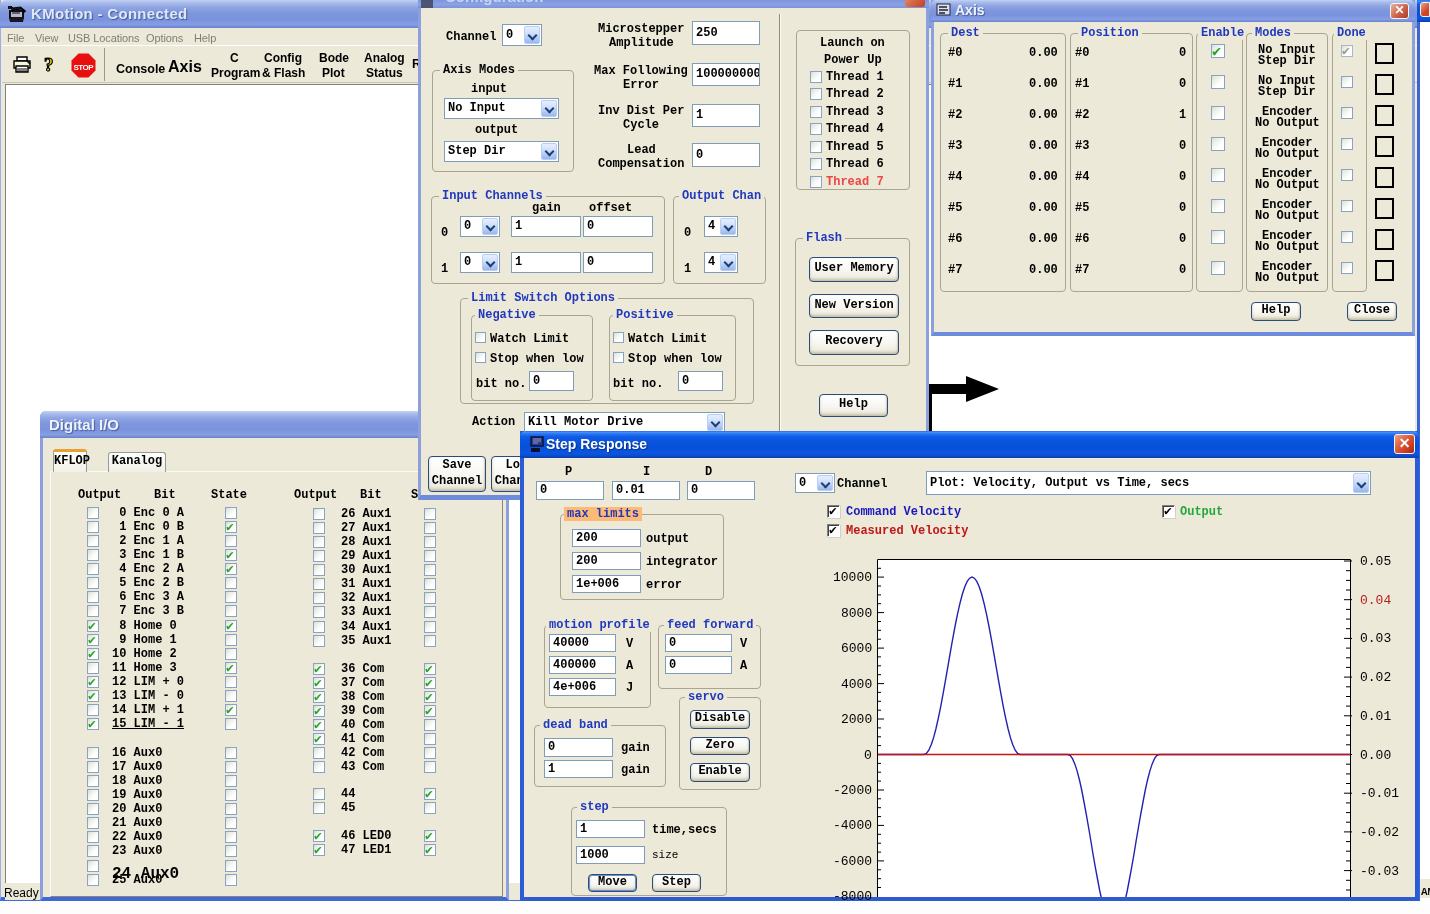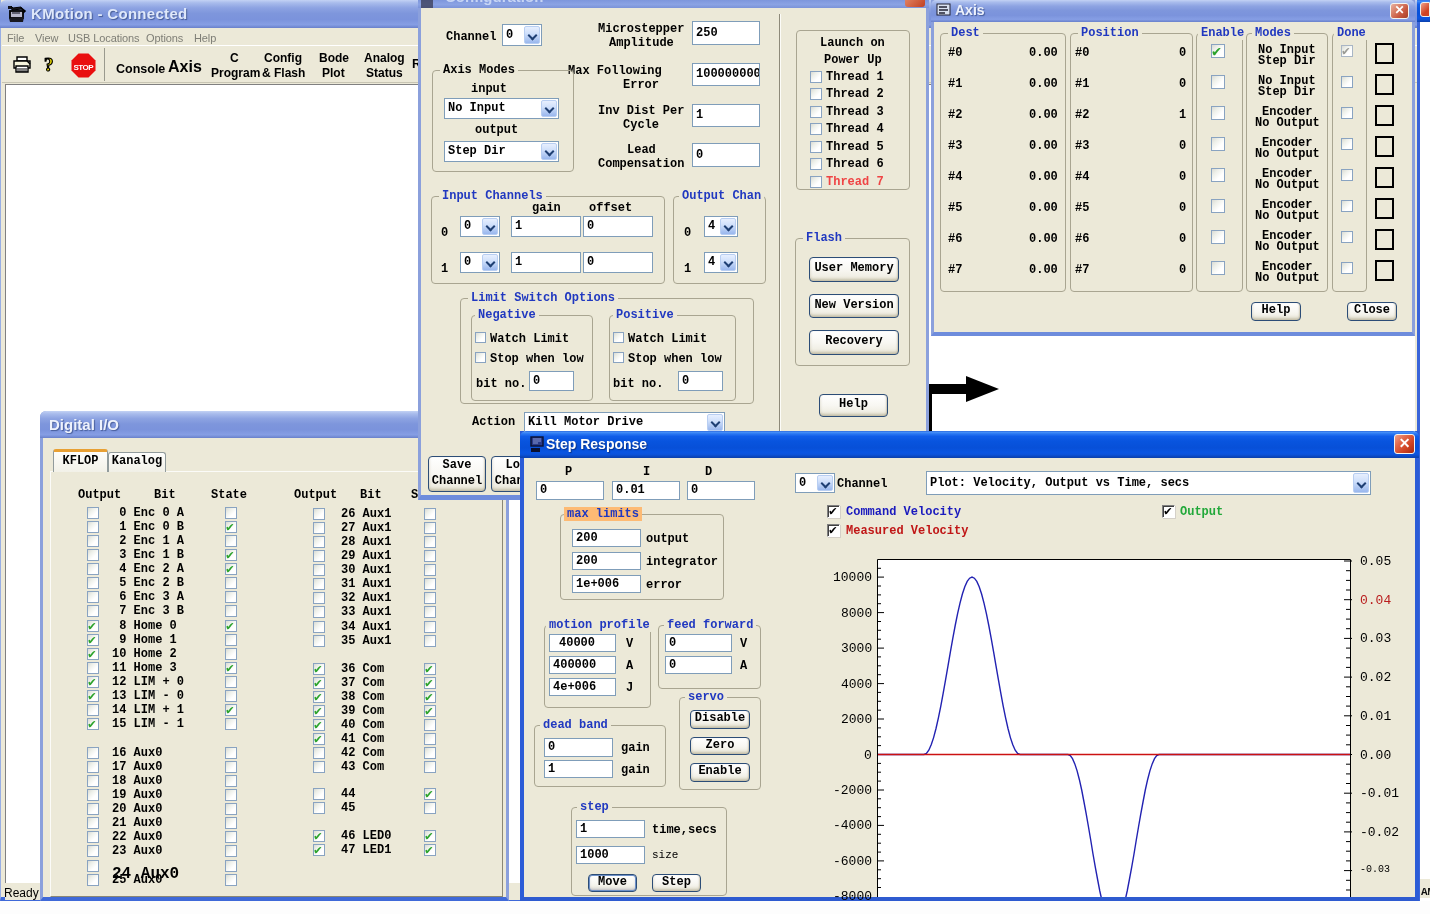--- a/index.html
+++ b/index.html
@@ -54,21 +54,21 @@
 </div>
 <svg style="position:absolute;left:921px;top:374px;z-index:2" width="80" height="70" viewBox="0 0 80 70">
 <path d="M6 65 L6 15 L48 15" fill="none" stroke="#000" stroke-width="10"></path>
 <polygon points="45,2 45,28 78,15" fill="#000"></polygon>
 </svg>
 <div style="position:absolute;left:40px;top:411px;width:469px;height:490px;z-index:3">
 <div style="position:absolute;left:0;top:0;width:469px;height:490px;background:#ece9d8;border:3px solid #8ba0dc;border-bottom:4px solid #3f69d8;border-radius:6px 6px 0 0;box-sizing:border-box"></div>
 <div style="position:absolute;left:0;top:0;width:469px;height:27px;background:linear-gradient(180deg,#c3d2f4 0%,#a9bcec 10%,#8da3e2 28%,#7e96dc 48%,#7b93dc 70%,#869ee4 88%,#7088d2 97%,#697fc8 100%);border-radius:6px 6px 0 0"></div>
 <div style="position:absolute;left:9px;top:5px;font-size:15px;font-weight:bold;color:#eef2fc;white-space:pre;font-family:'Liberation Sans',sans-serif;text-shadow:1px 1px 1px rgba(20,40,90,.5)">Digital I/O</div>
 <div style="position:absolute;left:10px;top:60px;width:453px;height:426px;border:1px solid #fbfbf8;border-right-color:#8a8775;border-bottom-color:#8a8775;box-sizing:border-box"></div>
-<div style="position:absolute;left:13px;top:38px;width:55px;height:23px;background:linear-gradient(180deg,#fdfdfa,#f2f1e8);border:1px solid #919b9c;border-bottom:none;border-radius:3px 3px 0 0;border-top:3px solid #e8a033;box-sizing:border-box;font-size:12px;text-align:center;line-height:19px">KFLOP</div>
+<div style="position:absolute;left:13px;top:38px;width:34px;height:23px;background:linear-gradient(180deg,#fdfdfa,#f2f1e8);border:1px solid #919b9c;border-bottom:none;border-radius:3px 3px 0 0;border-top:3px solid #e8a033;box-sizing:border-box;font-size:12px;text-align:center;line-height:19px">KFLOP</div>
 <div style="position:absolute;left:68px;top:41px;width:58px;height:20px;background:linear-gradient(180deg,#fefefc,#f0efe6);border:1px solid #919b9c;border-bottom:none;border-radius:3px 3px 0 0;box-sizing:border-box;font-size:12px;text-align:center;line-height:17px">Kanalog</div>
 </div>
 <div style="position:absolute;left:0;top:0;width:0;height:0;z-index:3">
 <div style="position:absolute;left:78px;top:488px;font-size:12px;font-weight:bold;color:#000;white-space:pre;">Output</div>
 <div style="position:absolute;left:154px;top:488px;font-size:12px;font-weight:bold;color:#000;white-space:pre;">Bit</div>
 <div style="position:absolute;left:211px;top:488px;font-size:12px;font-weight:bold;color:#000;white-space:pre;">State</div>
 <div style="position:absolute;left:294px;top:488px;font-size:12px;font-weight:bold;color:#000;white-space:pre;">Output</div>
 <div style="position:absolute;left:360px;top:488px;font-size:12px;font-weight:bold;color:#000;white-space:pre;">Bit</div>
 <div style="position:absolute;left:411px;top:488px;font-size:12px;font-weight:bold;color:#000;white-space:pre;">S</div>
 <div style="position:absolute;left:87px;top:507px;width:12px;height:12px;background:linear-gradient(135deg,#d9dbd4 0%,#eef0ea 30%,#ffffff 65%);border:1px solid #89a3c1;box-sizing:border-box"></div>
@@ -134,21 +134,21 @@
 <div style="position:absolute;left:112px;top:689px;font-size:12px;font-weight:bold;color:#000;white-space:pre;">13 LIM - 0</div>
 <div style="position:absolute;left:225px;top:690px;width:12px;height:12px;background:linear-gradient(135deg,#d9dbd4 0%,#eef0ea 30%,#ffffff 65%);border:1px solid #89a3c1;box-sizing:border-box"></div>
 <div style="position:absolute;left:87px;top:704px;width:12px;height:12px;background:linear-gradient(135deg,#d9dbd4 0%,#eef0ea 30%,#ffffff 65%);border:1px solid #89a3c1;box-sizing:border-box"></div>
 <div style="position:absolute;left:112px;top:703px;font-size:12px;font-weight:bold;color:#000;white-space:pre;">14 LIM + 1</div>
 <div style="position:absolute;left:225px;top:704px;width:12px;height:12px;background:linear-gradient(135deg,#d9dbd4 0%,#eef0ea 30%,#ffffff 65%);border:1px solid #89a3c1;box-sizing:border-box">
       <div style="position:absolute;left:0px;top:-3px;font-size:13px;font-weight:bold;color:#2ba32b">✔</div>
     </div>
 <div style="position:absolute;left:87px;top:718px;width:12px;height:12px;background:linear-gradient(135deg,#d9dbd4 0%,#eef0ea 30%,#ffffff 65%);border:1px solid #89a3c1;box-sizing:border-box">
       <div style="position:absolute;left:0px;top:-3px;font-size:13px;font-weight:bold;color:#2ba32b">✔</div>
     </div>
-<div style="position:absolute;left:112px;top:717px;font-size:12px;font-weight:bold;color:#000;white-space:pre;">15 LIM - 1</div>
+<div style="position:absolute;left:112px;top:717px;font-size:12px;font-weight:bold;color:#000;white-space:pre;text-decoration:underline;">15 LIM - 1</div>
 <div style="position:absolute;left:225px;top:718px;width:12px;height:12px;background:linear-gradient(135deg,#d9dbd4 0%,#eef0ea 30%,#ffffff 65%);border:1px solid #89a3c1;box-sizing:border-box"></div>
 <div style="position:absolute;left:87px;top:747px;width:12px;height:12px;background:linear-gradient(135deg,#d9dbd4 0%,#eef0ea 30%,#ffffff 65%);border:1px solid #89a3c1;box-sizing:border-box"></div>
 <div style="position:absolute;left:112px;top:746px;font-size:12px;font-weight:bold;color:#000;white-space:pre;">16 Aux0</div>
 <div style="position:absolute;left:225px;top:747px;width:12px;height:12px;background:linear-gradient(135deg,#d9dbd4 0%,#eef0ea 30%,#ffffff 65%);border:1px solid #89a3c1;box-sizing:border-box"></div>
 <div style="position:absolute;left:87px;top:761px;width:12px;height:12px;background:linear-gradient(135deg,#d9dbd4 0%,#eef0ea 30%,#ffffff 65%);border:1px solid #89a3c1;box-sizing:border-box"></div>
 <div style="position:absolute;left:112px;top:760px;font-size:12px;font-weight:bold;color:#000;white-space:pre;">17 Aux0</div>
 <div style="position:absolute;left:225px;top:761px;width:12px;height:12px;background:linear-gradient(135deg,#d9dbd4 0%,#eef0ea 30%,#ffffff 65%);border:1px solid #89a3c1;box-sizing:border-box"></div>
 <div style="position:absolute;left:87px;top:775px;width:12px;height:12px;background:linear-gradient(135deg,#d9dbd4 0%,#eef0ea 30%,#ffffff 65%);border:1px solid #89a3c1;box-sizing:border-box"></div>
 <div style="position:absolute;left:112px;top:774px;font-size:12px;font-weight:bold;color:#000;white-space:pre;">18 Aux0</div>
 <div style="position:absolute;left:225px;top:775px;width:12px;height:12px;background:linear-gradient(135deg,#d9dbd4 0%,#eef0ea 30%,#ffffff 65%);border:1px solid #89a3c1;box-sizing:border-box"></div>
@@ -279,21 +279,21 @@
 <div style="position:absolute;left:487px;top:0px;width:20px;height:7px;background:linear-gradient(135deg,#e08060,#c04022);border-radius:0 0 3px 3px"></div>
 </div>
 <div style="position:absolute;left:0;top:0;width:0;height:0;z-index:4">
 <div style="position:absolute;left:446px;top:30px;font-size:12px;font-weight:bold;color:#000;white-space:pre;">Channel</div>
 <div style="position:absolute;left:502px;top:24px;width:40px;height:22px;background:#fff;border:1px solid #7f9db9;box-sizing:border-box;font-size:12px;font-weight:bold;line-height:20px;padding-left:3px;overflow:hidden">0<div style="position:absolute;right:1px;top:1px;bottom:1px;width:16px;background:linear-gradient(180deg,#e7effe 0%,#d0e0fb 40%,#b0c8f2 75%,#99b7ee 100%);border:1px solid #b8cef2;border-radius:2px;box-sizing:border-box">
         <div style="position:absolute;left:3.5px;top:5px;width:5px;height:5px;border-right:2px solid #1e3f73;border-bottom:2px solid #1e3f73;transform:rotate(45deg)"></div>
       </div></div>
 <div style="position:absolute;left:598px;top:22px;font-size:12px;font-weight:bold;color:#000;white-space:pre;">Microstepper</div>
 <div style="position:absolute;left:609px;top:36px;font-size:12px;font-weight:bold;color:#000;white-space:pre;">Amplitude</div>
 <div style="position:absolute;left:692px;top:21px;width:68px;height:24px;background:#fff;border:1px solid #7f9db9;box-sizing:border-box;font-size:12px;font-weight:bold;padding-left:3px;line-height:22px;overflow:hidden">250</div>
-<div style="position:absolute;left:568px;top:64px;font-size:12px;font-weight:bold;color:#000;white-space:pre;">Max Following</div>
+<div style="position:absolute;left:594px;top:64px;font-size:12px;font-weight:bold;color:#000;white-space:pre;">Max Following</div>
 <div style="position:absolute;left:623px;top:78px;font-size:12px;font-weight:bold;color:#000;white-space:pre;">Error</div>
 <div style="position:absolute;left:692px;top:63px;width:68px;height:23px;background:#fff;border:1px solid #7f9db9;box-sizing:border-box;font-size:12px;font-weight:bold;padding-left:3px;line-height:21px;overflow:hidden">100000000</div>
 <div style="position:absolute;left:598px;top:104px;font-size:12px;font-weight:bold;color:#000;white-space:pre;">Inv Dist Per</div>
 <div style="position:absolute;left:623px;top:118px;font-size:12px;font-weight:bold;color:#000;white-space:pre;">Cycle</div>
 <div style="position:absolute;left:692px;top:104px;width:68px;height:23px;background:#fff;border:1px solid #7f9db9;box-sizing:border-box;font-size:12px;font-weight:bold;padding-left:3px;line-height:21px;overflow:hidden">1</div>
 <div style="position:absolute;left:627px;top:143px;font-size:12px;font-weight:bold;color:#000;white-space:pre;">Lead</div>
 <div style="position:absolute;left:598px;top:157px;font-size:12px;font-weight:bold;color:#000;white-space:pre;">Compensation</div>
 <div style="position:absolute;left:692px;top:143px;width:68px;height:24px;background:#fff;border:1px solid #7f9db9;box-sizing:border-box;font-size:12px;font-weight:bold;padding-left:3px;line-height:22px;overflow:hidden">0</div>
 <div style="position:absolute;left:432px;top:70px;width:142px;height:102px;border:1px solid #a9a591;border-radius:4px;box-sizing:border-box"></div>
 <div style="position:absolute;left:440px;top:63px;background:#ece9d8;padding:0 3px;font-size:12px;font-weight:bold;color:#000000;white-space:pre">Axis Modes</div>
@@ -527,21 +527,21 @@
 <div style="position:absolute;left:560px;top:514px;width:164px;height:86px;border:1px solid #a9a591;border-radius:4px;box-sizing:border-box"></div>
 <div style="position:absolute;left:564px;top:507px;background:#fdba74;padding:0 3px;font-size:12px;font-weight:bold;color:#2038c0;white-space:pre">max limits</div>
 <div style="position:absolute;left:572px;top:529px;width:69px;height:18px;background:#fff;border:1px solid #7f9db9;box-sizing:border-box;font-size:12px;font-weight:bold;padding-left:3px;line-height:16px;overflow:hidden">200</div>
 <div style="position:absolute;left:646px;top:532px;font-size:12px;font-weight:bold;color:#000;white-space:pre;">output</div>
 <div style="position:absolute;left:572px;top:552px;width:69px;height:18px;background:#fff;border:1px solid #7f9db9;box-sizing:border-box;font-size:12px;font-weight:bold;padding-left:3px;line-height:16px;overflow:hidden">200</div>
 <div style="position:absolute;left:646px;top:555px;font-size:12px;font-weight:bold;color:#000;white-space:pre;">integrator</div>
 <div style="position:absolute;left:572px;top:575px;width:69px;height:18px;background:#fff;border:1px solid #7f9db9;box-sizing:border-box;font-size:12px;font-weight:bold;padding-left:3px;line-height:16px;overflow:hidden">1e+006</div>
 <div style="position:absolute;left:646px;top:578px;font-size:12px;font-weight:bold;color:#000;white-space:pre;">error</div>
 <div style="position:absolute;left:544px;top:625px;width:107px;height:83px;border:1px solid #a9a591;border-radius:4px;box-sizing:border-box"></div>
 <div style="position:absolute;left:546px;top:618px;background:#ece9d8;padding:0 3px;font-size:12px;font-weight:bold;color:#2038c0;white-space:pre">motion profile</div>
-<div style="position:absolute;left:549px;top:634px;width:67px;height:18px;background:#fff;border:1px solid #7f9db9;box-sizing:border-box;font-size:12px;font-weight:bold;padding-left:9px;line-height:16px;overflow:hidden">40000</div>
+<div style="position:absolute;left:549px;top:634px;width:67px;height:18px;background:#fff;border:1px solid #7f9db9;box-sizing:border-box;font-size:12px;font-weight:bold;padding-left:3px;line-height:16px;overflow:hidden">40000</div>
 <div style="position:absolute;left:626px;top:637px;font-size:12px;font-weight:bold;color:#000;white-space:pre;">V</div>
 <div style="position:absolute;left:549px;top:656px;width:67px;height:18px;background:#fff;border:1px solid #7f9db9;box-sizing:border-box;font-size:12px;font-weight:bold;padding-left:3px;line-height:16px;overflow:hidden">400000</div>
 <div style="position:absolute;left:626px;top:659px;font-size:12px;font-weight:bold;color:#000;white-space:pre;">A</div>
 <div style="position:absolute;left:549px;top:678px;width:67px;height:18px;background:#fff;border:1px solid #7f9db9;box-sizing:border-box;font-size:12px;font-weight:bold;padding-left:3px;line-height:16px;overflow:hidden">4e+006</div>
 <div style="position:absolute;left:626px;top:681px;font-size:12px;font-weight:bold;color:#000;white-space:pre;">J</div>
 <div style="position:absolute;left:658px;top:625px;width:103px;height:64px;border:1px solid #a9a591;border-radius:4px;box-sizing:border-box"></div>
 <div style="position:absolute;left:664px;top:618px;background:#ece9d8;padding:0 3px;font-size:12px;font-weight:bold;color:#2038c0;white-space:pre">feed forward</div>
 <div style="position:absolute;left:665px;top:634px;width:67px;height:18px;background:#fff;border:1px solid #7f9db9;box-sizing:border-box;font-size:12px;font-weight:bold;padding-left:3px;line-height:16px;overflow:hidden">0</div>
 <div style="position:absolute;left:740px;top:637px;font-size:12px;font-weight:bold;color:#000;white-space:pre;">V</div>
 <div style="position:absolute;left:665px;top:656px;width:67px;height:18px;background:#fff;border:1px solid #7f9db9;box-sizing:border-box;font-size:12px;font-weight:bold;padding-left:3px;line-height:16px;overflow:hidden">0</div>
@@ -568,28 +568,28 @@
 </div>
 <svg style="position:absolute;left:877px;top:556px;z-index:7" width="475" height="341" viewBox="877 556 475 341">
     <rect x="877" y="559" width="474" height="338" fill="#ffffff"></rect>
     <path d="M877.5 897 L877.5 559.5 L1350.5 559.5 L1350.5 897" fill="none" stroke="#000" stroke-width="1"></path>
     <path d="M878 568.3 h3 M878 577.1 h6 M878 586.0 h3 M878 594.9 h3 M878 603.7 h3 M878 612.6 h6 M878 621.5 h3 M878 630.3 h3 M878 639.2 h3 M878 648.1 h6 M878 656.9 h3 M878 665.8 h3 M878 674.7 h3 M878 683.6 h6 M878 692.4 h3 M878 701.3 h3 M878 710.2 h3 M878 719.0 h6 M878 727.9 h3 M878 736.8 h3 M878 745.6 h3 M878 754.5 h6 M878 763.4 h3 M878 772.2 h3 M878 781.1 h3 M878 790.0 h6 M878 798.8 h3 M878 807.7 h3 M878 816.6 h3 M878 825.4 h6 M878 834.3 h3 M878 843.2 h3 M878 852.1 h3 M878 860.9 h6 M878 869.8 h3 M878 878.7 h3 M878 887.5 h3 M1344 561.0 h12 M1350 570.7 h-4 M1350 580.4 h-4 M1350 590.0 h-4 M1344 599.7 h12 M1350 609.4 h-4 M1350 619.1 h-4 M1350 628.7 h-4 M1344 638.4 h12 M1350 648.1 h-4 M1350 657.8 h-4 M1350 667.4 h-4 M1344 677.1 h12 M1350 686.8 h-4 M1350 696.5 h-4 M1350 706.1 h-4 M1344 715.8 h12 M1350 725.5 h-4 M1350 735.1 h-4 M1350 744.8 h-4 M1344 754.5 h12 M1350 764.2 h-4 M1350 773.9 h-4 M1350 783.5 h-4 M1344 793.2 h12 M1350 802.9 h-4 M1350 812.6 h-4 M1350 822.2 h-4 M1344 831.9 h12 M1350 841.6 h-4 M1350 851.2 h-4 M1350 860.9 h-4 M1344 870.6 h12 M1350 880.3 h-4 M1350 890.0 h-4" stroke="#000" stroke-width="1" fill="none"></path>
     <path d="M878,754.5 L924,754.5 L926.4,753.4 L928.8,750.2 L931.2,744.8 L933.6,737.6 L936.0,728.5 L938.4,717.9 L940.8,706.1 L943.2,693.2 L945.6,679.7 L948.0,665.8 L950.4,651.9 L952.8,638.4 L955.2,625.5 L957.6,613.7 L960.0,603.1 L962.4,594.0 L964.8,586.8 L967.2,581.4 L969.6,578.2 L972.0,577.1 L974.4,578.2 L976.8,581.4 L979.2,586.8 L981.6,594.0 L984.0,603.1 L986.4,613.7 L988.8,625.5 L991.2,638.4 L993.6,651.9 L996.0,665.8 L998.4,679.7 L1000.8,693.2 L1003.2,706.1 L1005.6,717.9 L1008.0,728.5 L1010.4,737.6 L1012.8,744.8 L1015.2,750.2 L1017.6,753.4 L1020.0,754.5 L1068,754.5 L1070.3,755.6 L1072.5,758.7 L1074.8,763.9 L1077.1,770.9 L1079.4,779.7 L1081.7,790.0 L1083.9,801.5 L1086.2,813.9 L1088.5,827.0 L1090.8,840.5 L1093.0,854.0 L1095.3,867.1 L1097.6,879.5 L1099.8,891.0 L1102.1,901.3 L1104.4,910.1 L1106.7,917.1 L1109.0,922.3 L1111.2,925.4 L1113.5,926.5 L1115.8,925.4 L1118.0,922.3 L1120.3,917.1 L1122.6,910.1 L1124.9,901.3 L1127.2,891.0 L1129.4,879.5 L1131.7,867.1 L1134.0,854.0 L1136.2,840.5 L1138.5,827.0 L1140.8,813.9 L1143.1,801.5 L1145.3,790.0 L1147.6,779.7 L1149.9,770.9 L1152.2,763.9 L1154.5,758.7 L1156.7,755.6 L1159.0,754.5 L1350,754.5" fill="none" stroke="#2222b2" stroke-width="1.4"></path>
     <path d="M878 754.5 H1350" stroke="#cc1111" stroke-width="1.3" fill="none"></path>
   </svg>
 <div style="position:absolute;left:833px;top:570px;font-size:13px;font-weight:normal;color:#000;z-index:7">10000</div>
 <div style="position:absolute;left:841px;top:606px;font-size:13px;font-weight:normal;color:#000;z-index:7">8000</div>
-<div style="position:absolute;left:841px;top:641px;font-size:13px;font-weight:normal;color:#000;z-index:7">3000</div>
+<div style="position:absolute;left:841px;top:641px;font-size:13px;font-weight:normal;color:#000;z-index:7">6000</div>
 <div style="position:absolute;left:841px;top:677px;font-size:13px;font-weight:normal;color:#000;z-index:7">4000</div>
 <div style="position:absolute;left:841px;top:712px;font-size:13px;font-weight:normal;color:#000;z-index:7">2000</div>
 <div style="position:absolute;left:864px;top:748px;font-size:13px;font-weight:normal;color:#000;z-index:7">0</div>
 <div style="position:absolute;left:833px;top:783px;font-size:13px;font-weight:normal;color:#000;z-index:7">-2000</div>
 <div style="position:absolute;left:833px;top:818px;font-size:13px;font-weight:normal;color:#000;z-index:7">-4000</div>
 <div style="position:absolute;left:833px;top:854px;font-size:13px;font-weight:normal;color:#000;z-index:7">-6000</div>
 <div style="position:absolute;left:833px;top:889px;font-size:13px;font-weight:normal;color:#000;z-index:7">-8000</div>
 <div style="position:absolute;left:1360px;top:554px;font-size:13px;font-weight:normal;color:#000;z-index:7">0.05</div>
 <div style="position:absolute;left:1360px;top:593px;font-size:13px;font-weight:normal;color:#b91c1c;z-index:7">0.04</div>
 <div style="position:absolute;left:1360px;top:631px;font-size:13px;font-weight:normal;color:#000;z-index:7">0.03</div>
 <div style="position:absolute;left:1360px;top:670px;font-size:13px;font-weight:normal;color:#000;z-index:7">0.02</div>
 <div style="position:absolute;left:1360px;top:709px;font-size:13px;font-weight:normal;color:#000;z-index:7">0.01</div>
 <div style="position:absolute;left:1360px;top:748px;font-size:13px;font-weight:normal;color:#000;z-index:7">0.00</div>
 <div style="position:absolute;left:1360px;top:786px;font-size:13px;font-weight:normal;color:#000;z-index:7">-0.01</div>
 <div style="position:absolute;left:1360px;top:825px;font-size:13px;font-weight:normal;color:#000;z-index:7">-0.02</div>
-<div style="position:absolute;left:1360px;top:864px;font-size:10px;font-weight:normal;color:#000;z-index:7">-0.03</div>
+<div style="position:absolute;left:1360px;top:864px;font-size:13px;font-weight:normal;color:#000;z-index:7">-0.03</div>
 </body></html>

